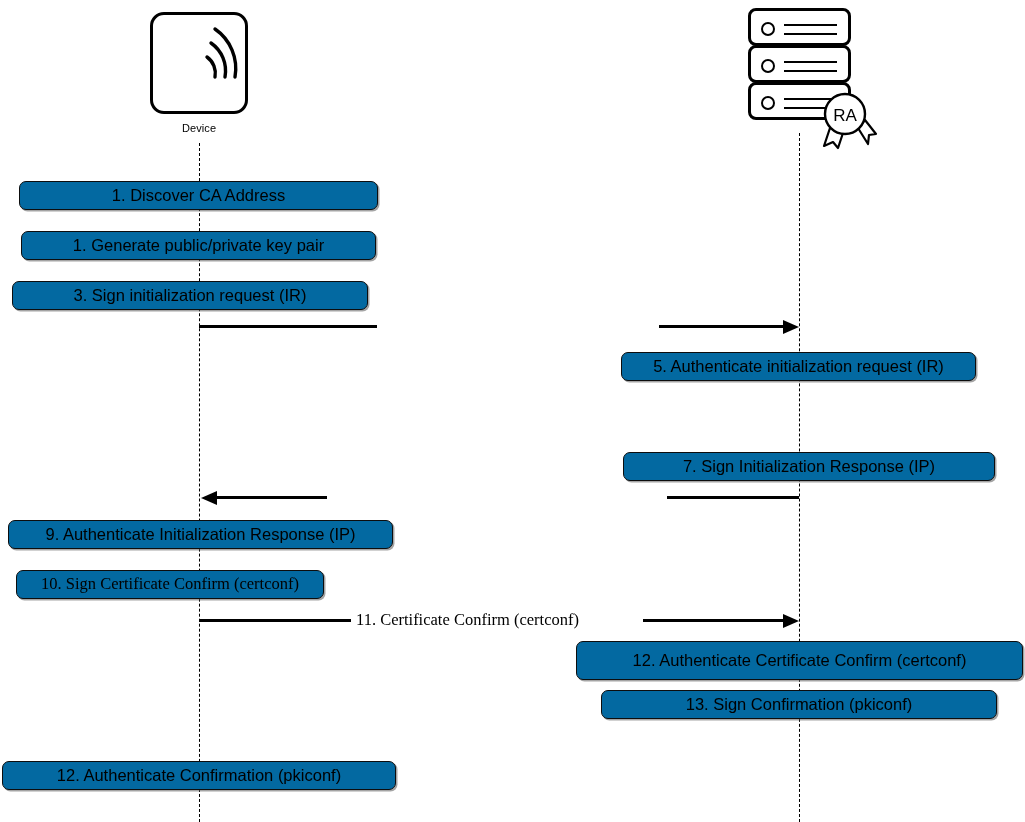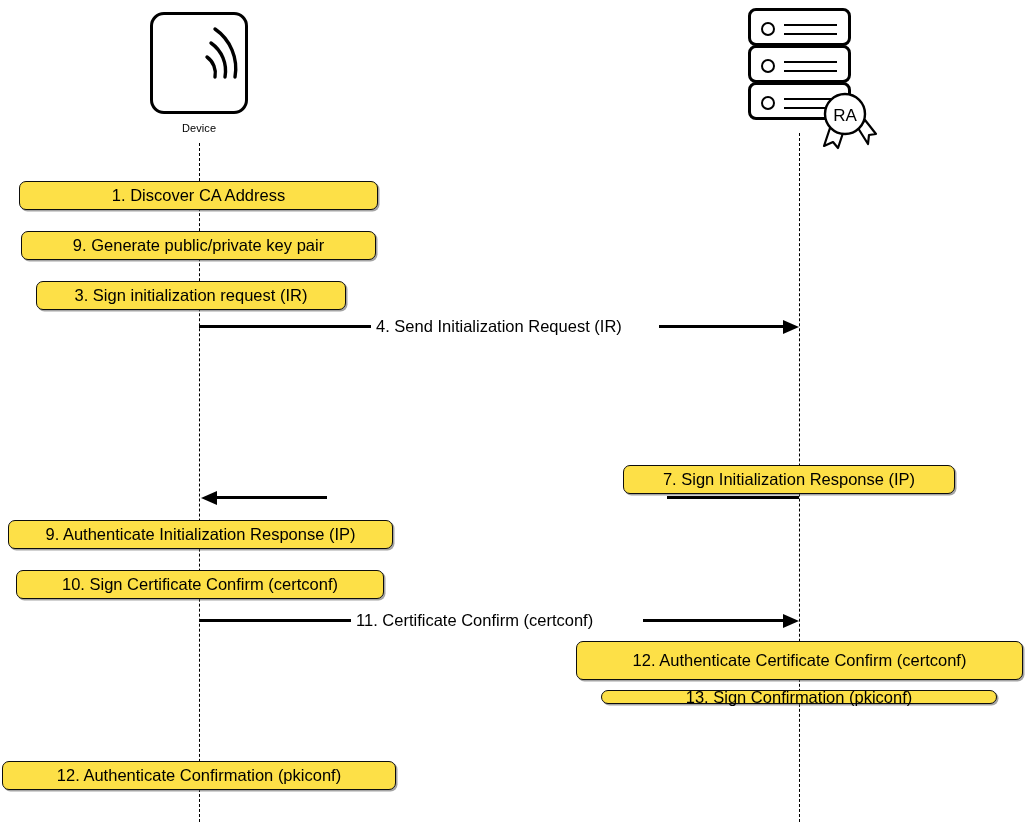--- a/index.html
+++ b/index.html
@@ -72,21 +72,21 @@
   }
 
   
   .ra-badge { position: absolute; z-index: 6; }
 
   
   .act-box {
     position: absolute;
     border: 1.8px solid #0d0d0d;
     border-radius: 7px;
-    background: #fde047;
+    background: #0369a1;
     box-shadow: 1.5px 1.5px 0 rgba(90,90,90,0.55);
     display: flex;
     align-items: center;
     justify-content: center;
     z-index: 3;
   }
   .act-box span {
     font-size: 16.5px;
     color: #000000;
     white-space: nowrap;
@@ -160,78 +160,80 @@
         <text x="31" y="29" text-anchor="middle" font-family="Liberation Sans, sans-serif" font-size="17" fill="#000">RA</text>
       </svg>
     </div>
   </div>
 
   <div class="act-box" style="left:19px; top:181px; width:359px; height:29px;">
     <span>1. Discover CA Address</span>
   </div>
 
   <div class="act-box" style="left:21px; top:231px; width:355px; height:29px;">
-    <span>9. Generate public/private key pair</span>
-  </div>
-
-  <div class="act-box" style="left:36px; top:281px; width:310px; height:29px;">
+    <span>1. Generate public/private key pair</span>
+  </div>
+
+  <div class="act-box" style="left:12px; top:281px; width:356px; height:29px;">
     <span>3. Sign initialization request (IR)</span>
   </div>
 
   <div class="msg" style="left:199px; top:314px; width:600px;">
     <div class="msg-line" style="left:0; width:178px;"></div>
-    <div class="msg-label" style="left:172px;">4. Send Initialization Request (IR)</div>
     <div class="msg-line" style="left:460px; width:128px;"></div>
     <div class="arrowhead" style="left:584px;">
       <svg width="18" height="20" viewBox="0 0 18 20">
         <path d="M 0 3 L 16 10 L 0 17 Z" fill="#000000"></path>
       </svg>
     </div>
   </div>
 
-
-
-  <div class="act-box" style="left:623px; top:465px; width:332px; height:29px;">
+  <div class="act-box" style="left:621px; top:352px; width:355px; height:29px;">
+    <span>5. Authenticate initialization request (IR)</span>
+  </div>
+
+
+  <div class="act-box" style="left:623px; top:452px; width:372px; height:29px;">
     <span>7. Sign Initialization Response (IP)</span>
   </div>
 
   <div class="msg" style="left:199px; top:485px; width:600px;">
     <div class="arrowhead" style="left:0px;">
       <svg width="18" height="20" viewBox="0 0 18 20">
         <path d="M 18 3 L 2 10 L 18 17 Z" fill="#000000"></path>
       </svg>
     </div>
     <div class="msg-line" style="left:16px; width:112px;"></div>
     <div class="msg-line" style="left:468px; width:132px;"></div>
   </div>
 
   <div class="act-box" style="left:8px; top:520px; width:385px; height:29px;">
     <span>9. Authenticate Initialization Response (IP)</span>
   </div>
 
-  <div class="act-box" style="left:16px; top:570px; width:368px; height:29px;">
+  <div class="act-box" style="left:16px; top:570px; width:308px; height:29px;font-family:Liberation Serif, serif;">
     <span>10. Sign Certificate Confirm (certconf)</span>
   </div>
 
   <div class="msg" style="left:199px; top:608px; width:600px;">
     <div class="msg-line" style="left:0; width:158px;"></div>
-    <div class="msg-label" style="left:152px;">11. Certificate Confirm (certconf)</div>
+    <div class="msg-label" style="left:152px;font-family:Liberation Serif, serif;">11. Certificate Confirm (certconf)</div>
     <div class="msg-line" style="left:444px; width:144px;"></div>
     <div class="arrowhead" style="left:584px;">
       <svg width="18" height="20" viewBox="0 0 18 20">
         <path d="M 0 3 L 16 10 L 0 17 Z" fill="#000000"></path>
       </svg>
     </div>
   </div>
 
   <div class="act-box" style="left:576px; top:641px; width:447px; height:39px;">
     <span>12. Authenticate Certificate Confirm (certconf)</span>
   </div>
 
-  <div class="act-box" style="left:601px; top:690px; width:396px; height:14px;">
+  <div class="act-box" style="left:601px; top:690px; width:396px; height:29px;">
     <span>13. Sign Confirmation (pkiconf)</span>
   </div>
 
 
   <div class="act-box" style="left:2px; top:761px; width:394px; height:29px;">
     <span>12. Authenticate Confirmation (pkiconf)</span>
   </div>
 
 </div>
 

